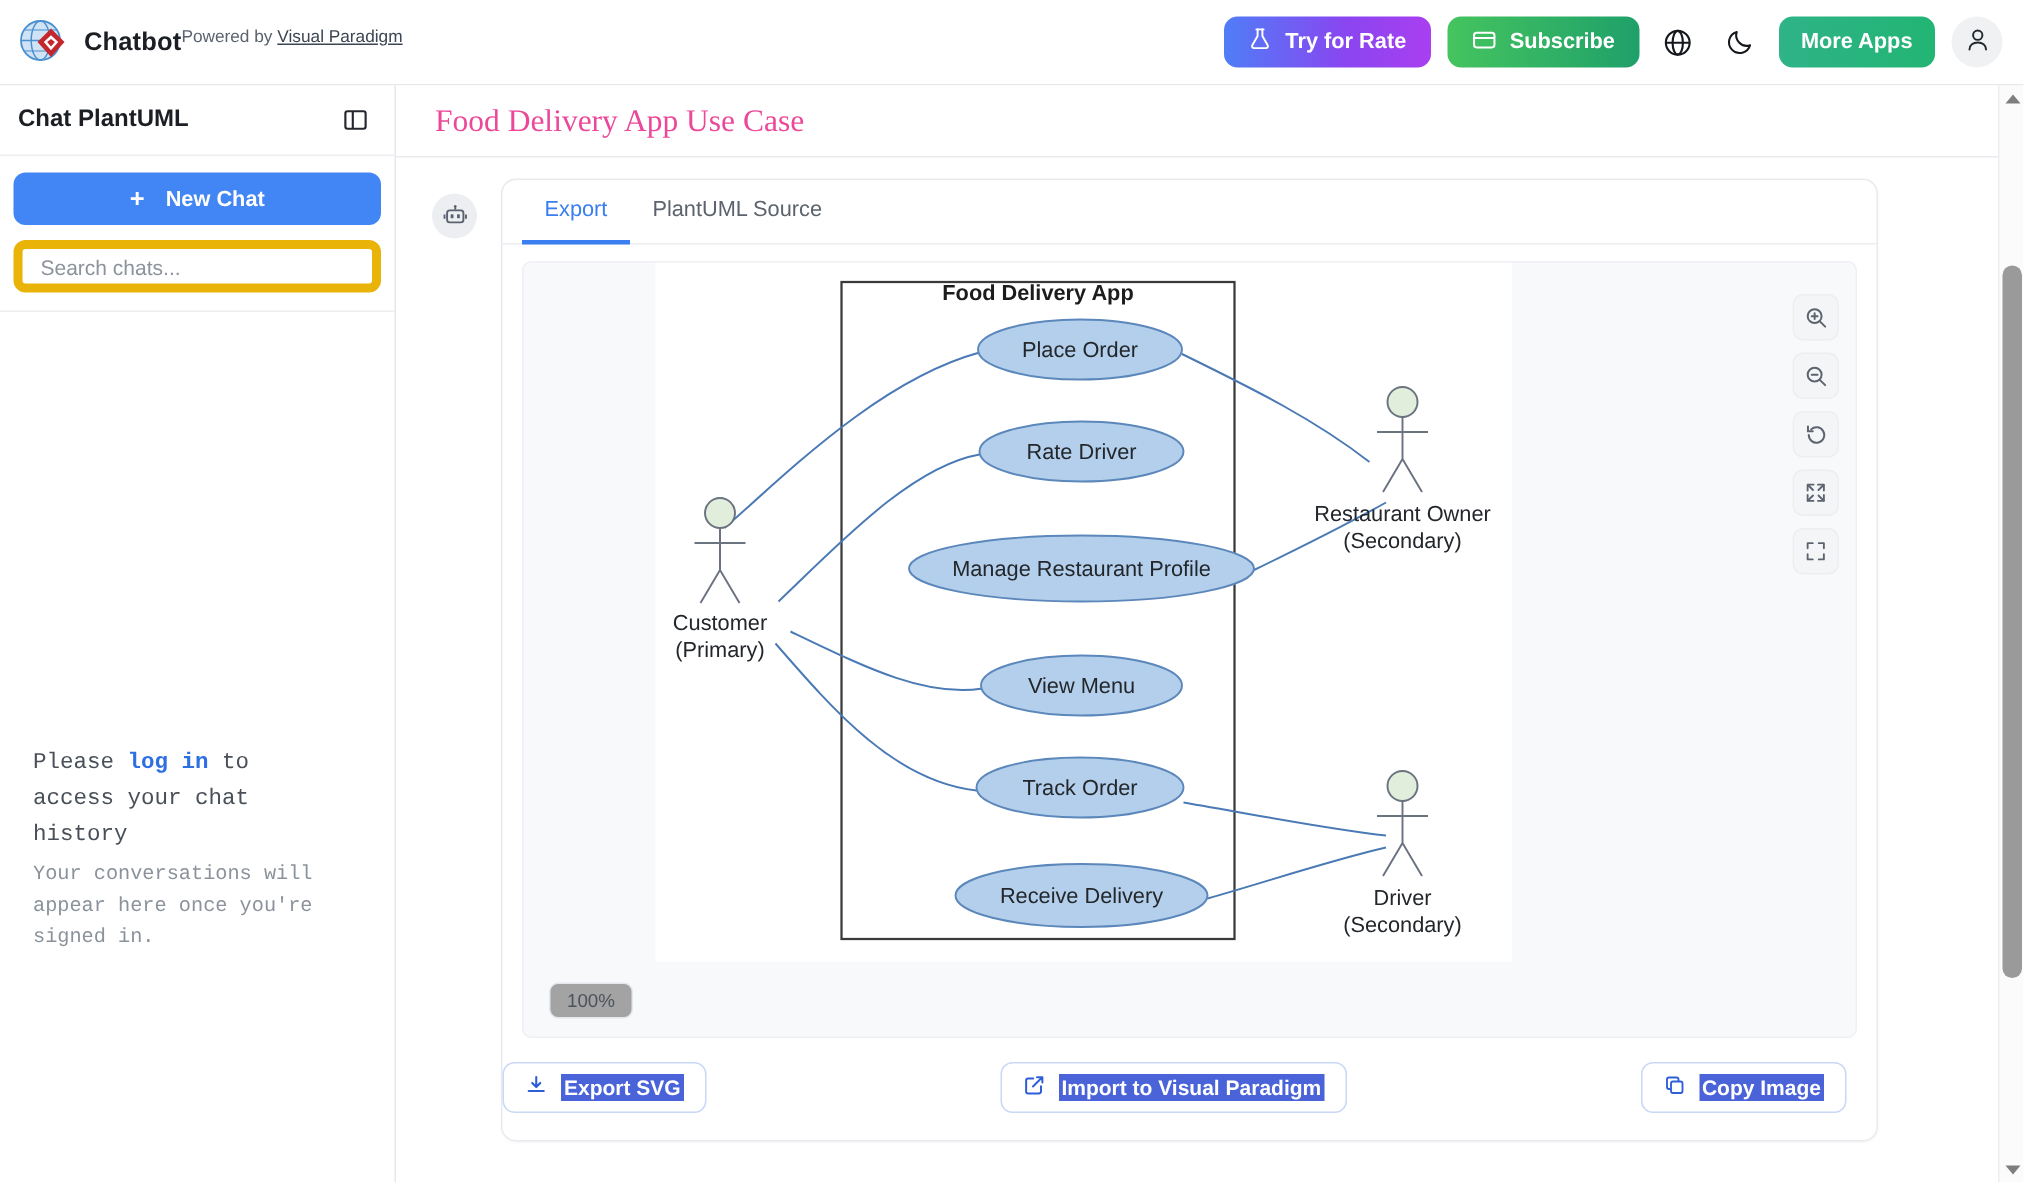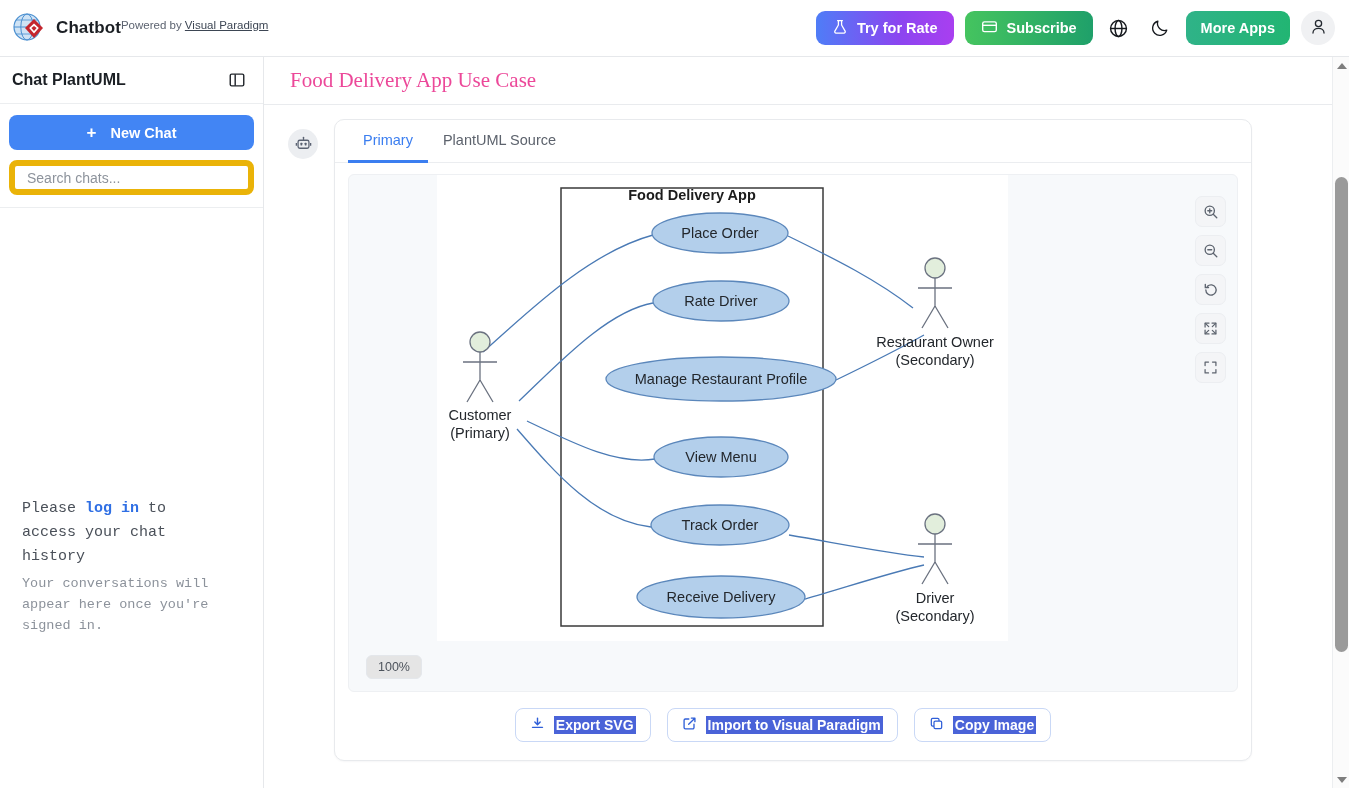--- a/index.html
+++ b/index.html
@@ -103,25 +103,25 @@
   .canvas-wrap { position:relative; margin:11px 13px 0 13px; height:518px;
     background:#f7f9fb; border:1px solid #eef0f3; border-radius:6px; overflow:hidden; }
   .diagram-img { position:absolute; left:88px; top:0px; width:571px; height:466px; background:#fff; }
 
   .zoom-tools { position:absolute; right:11px; top:21px; display:flex; flex-direction:column; gap:8px; }
   .ztool {
     width:31px;height:31px;border-radius:7px;background:#f4f5f7;border:1px solid #eceef1;
     cursor:pointer;display:flex;align-items:center;justify-content:center;color:#5d646f;
   }
   .zoom-badge {
-    position:absolute; left:17px; bottom:12px; background:#e5e5e5; border:1px solid #e4e7eb;
+    position:absolute; left:17px; bottom:12px; background:#a3a3a3; border:1px solid #e4e7eb;
     border-radius:6px; padding:4px 11px; font-size:12.5px; color:#4d535c;
   }
 
-  .card-actions { display:flex; justify-content:center; gap:16px; padding:16px 20px 18px 0; }
+  .card-actions { display:flex; justify-content:space-between; gap:16px; padding:16px 20px 18px 0; }
   .act-btn {
     height:34px; border:1px solid #c9d8f6; background:#fff; border-radius:8px;
     display:flex; align-items:center; gap:9px; padding:0 14px; cursor:pointer;
     color:#2f5fd8; font-size:14px; font-weight:bold;
     font-family:"Liberation Sans", sans-serif;
   }
   .act-btn .lbl { background:#4a63d8; color:#fff; padding:1px 2px; }
 
   
   .vscroll { position:absolute; right:0; top:57px; width:17px; height:731px;
@@ -248,21 +248,21 @@
             <circle cx="10" cy="1.8" r="1" fill="#5a6272" stroke="none"></circle>
           <rect x="3.6" y="5" width="12.8" height="9.4" rx="2"></rect>
           <rect x="6.4" y="8" width="2.2" height="3.2" rx=".5" fill="#5a6272" stroke="none"></rect>
           <rect x="11.4" y="8" width="2.2" height="3.2" rx=".5" fill="#5a6272" stroke="none"></rect>
           <path d="M1.6 8.2v3.4M18.4 8.2v3.4"></path>
         </svg>
       </div>
 
       <div class="card">
         <div class="tabs">
-          <button class="tab active">Primary</button>
+          <button class="tab active">Export</button>
           <button class="tab">PlantUML Source</button>
         </div>
 
         <div class="canvas-wrap">
           <div class="diagram-img">
             <svg width="571" height="466" viewBox="0 0 571 466">
 
               <rect x="124" y="13" width="262" height="438" fill="#ffffff" stroke="#3a3a3a" stroke-width="1.5"></rect>
               <text x="255" y="25" font-family="'Liberation Sans',sans-serif" font-size="14.5" font-weight="bold" fill="#1c1c1c" text-anchor="middle">Food Delivery App</text>
 

